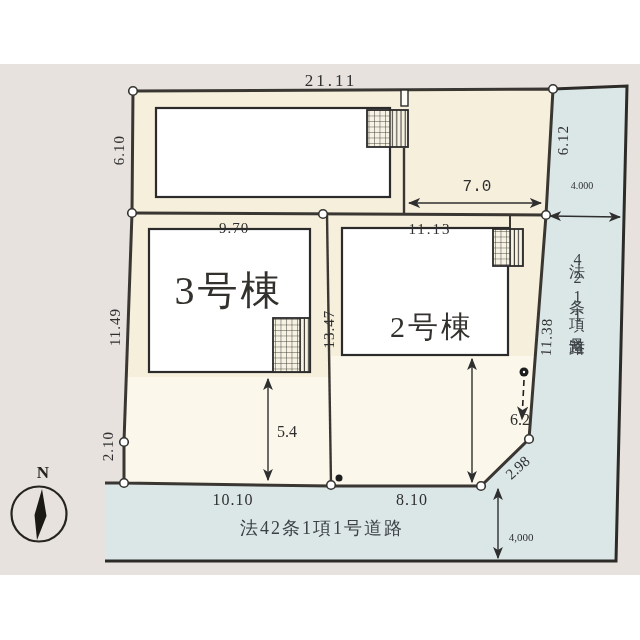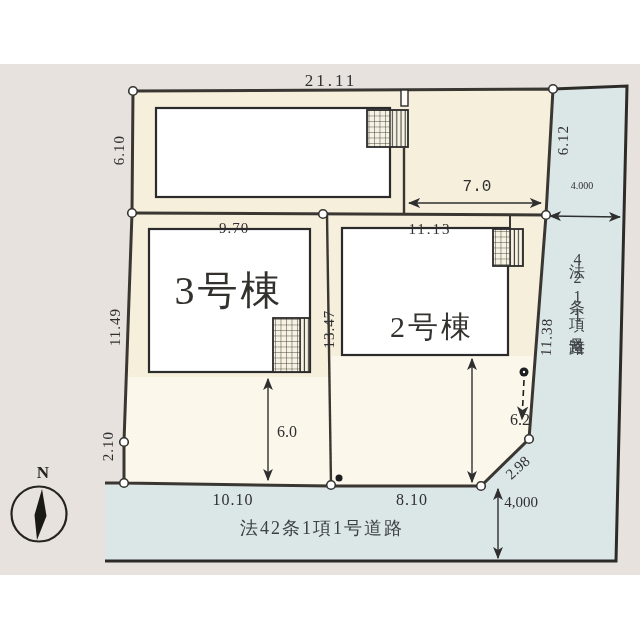--- a/index.html
+++ b/index.html
@@ -132,31 +132,31 @@
   <div class="lbl" style="left:582px;top:186px;font-size:10px;transform:translate(-50%,-50%);">4.000</div>
 
   <div class="lbl" style="left:115px;top:327px;font-size:15px;letter-spacing:1px;transform:translate(-50%,-50%) rotate(-90deg);">11.49</div>
 
   <div class="lbl" style="left:329px;top:329px;font-size:15px;letter-spacing:1px;transform:translate(-50%,-50%) rotate(-90deg);">13.47</div>
 
   <div class="lbl" style="left:547px;top:337px;font-size:15px;letter-spacing:1px;transform:translate(-50%,-50%) rotate(-88deg);">11.38</div>
 
   <div class="lbl" style="left:108px;top:446px;font-size:15px;letter-spacing:1px;transform:translate(-50%,-50%) rotate(-90deg);">2.10</div>
 
-  <div class="lbl" style="left:287px;top:432px;font-size:16px;transform:translate(-50%,-50%);">6.0</div>
+  <div class="lbl" style="left:287px;top:432px;font-size:16px;transform:translate(-50%,-50%);">5.4</div>
 
   <div class="lbl" style="left:520px;top:420px;font-size:16px;transform:translate(-50%,-50%);">6.2</div>
 
   <div class="lbl" style="left:518px;top:468px;font-size:15px;transform:translate(-50%,-50%) rotate(-42deg);">2.98</div>
 
   <div class="lbl" style="left:233px;top:500px;font-size:16px;letter-spacing:1px;transform:translate(-50%,-50%);">10.10</div>
 
   <div class="lbl" style="left:412px;top:500px;font-size:16px;letter-spacing:1px;transform:translate(-50%,-50%);font-family:Liberation Serif, serif;">8.10</div>
 
-  <div class="lbl" style="left:521px;top:502px;font-size:15px;transform:translate(-50%,-50%);">4,000</div>
+  <div class="lbl" style="left:521px;top:537px;font-size:11px;transform:translate(-50%,-50%);">4,000</div>
 
   <div class="lbl bldg-lbl" style="left:432px;top:287px;font-size:30px;transform:translate(-50%,-50%);margin-top:40px;">2号棟</div>
   <div class="lbl bldg-lbl" style="left:229px;top:291px;font-size:40px;transform:translate(-50%,-50%);">3号棟</div>
 
   <div class="lbl road-lbl" style="left:322px;top:528px;font-size:18px;letter-spacing:2px;transform:translate(-50%,-50%);">法42条1項1号道路</div>
 
   <div class="road-vertical" style="left:566px;top:250px;height:180px;font-size:16px;">法42条1項1号道路</div>
 
   <div class="lbl" style="left:43px;top:472px;font-size:17px;font-weight:bold;color:#26241f;transform:translate(-50%,-50%);">N</div>
 

